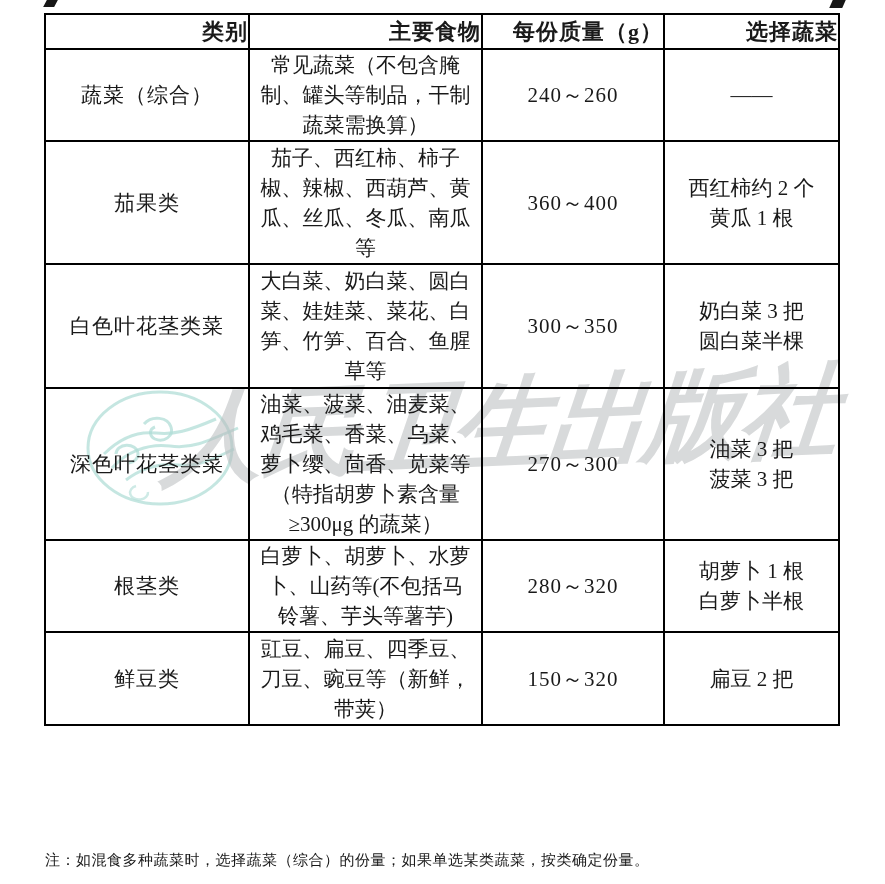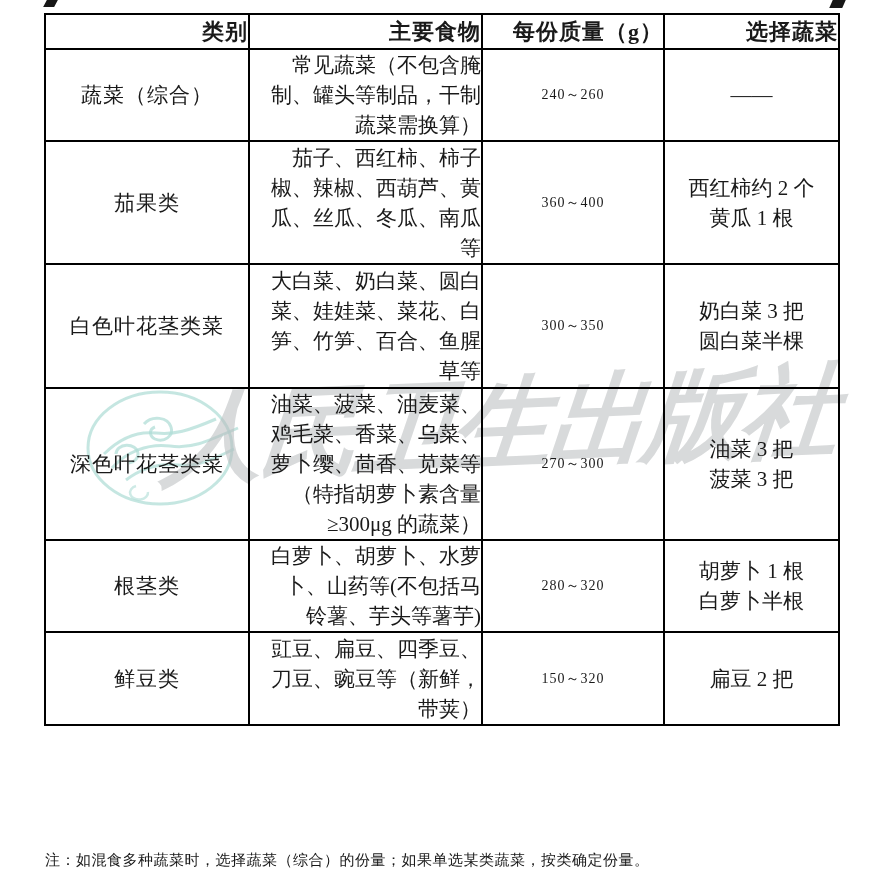--- a/index.html
+++ b/index.html
@@ -42,25 +42,25 @@
     background:transparent;
     vertical-align:middle;
     padding:0;
   }
   table.veg th{
     height:33px;font-size:22px;font-weight:700;
     text-align:right;letter-spacing:1px;
   }
   td.c-cat{text-align:center;font-size:21px;letter-spacing:1px;margin-left:24px;}
   td.c-foods{
-    text-align:right;font-size:21px;line-height:30px;
+    text-align:center;font-size:21px;line-height:30px;
     padding-left:8px;padding-right:4px;
     white-space:pre-line;
   }
-  td.c-mass{text-align:center;font-size:14px;letter-spacing:1px;}
+  td.c-mass{text-align:center;font-size:21px;letter-spacing:1px;}
   td.c-est{text-align:center;font-size:21px;}
   td.c-est div{line-height:30px;}
   td.c-est div:empty{display:none;}
 
   tr.r0{height:89px;} tr.r1{height:123px;} tr.r2{height:124px;}
   tr.r3{height:151px;} tr.r4{height:92px;}  tr.r5{height:93px;}
   tr.r6{height:57px;}  tr.r7{height:61px;}
 
   
   .note{

